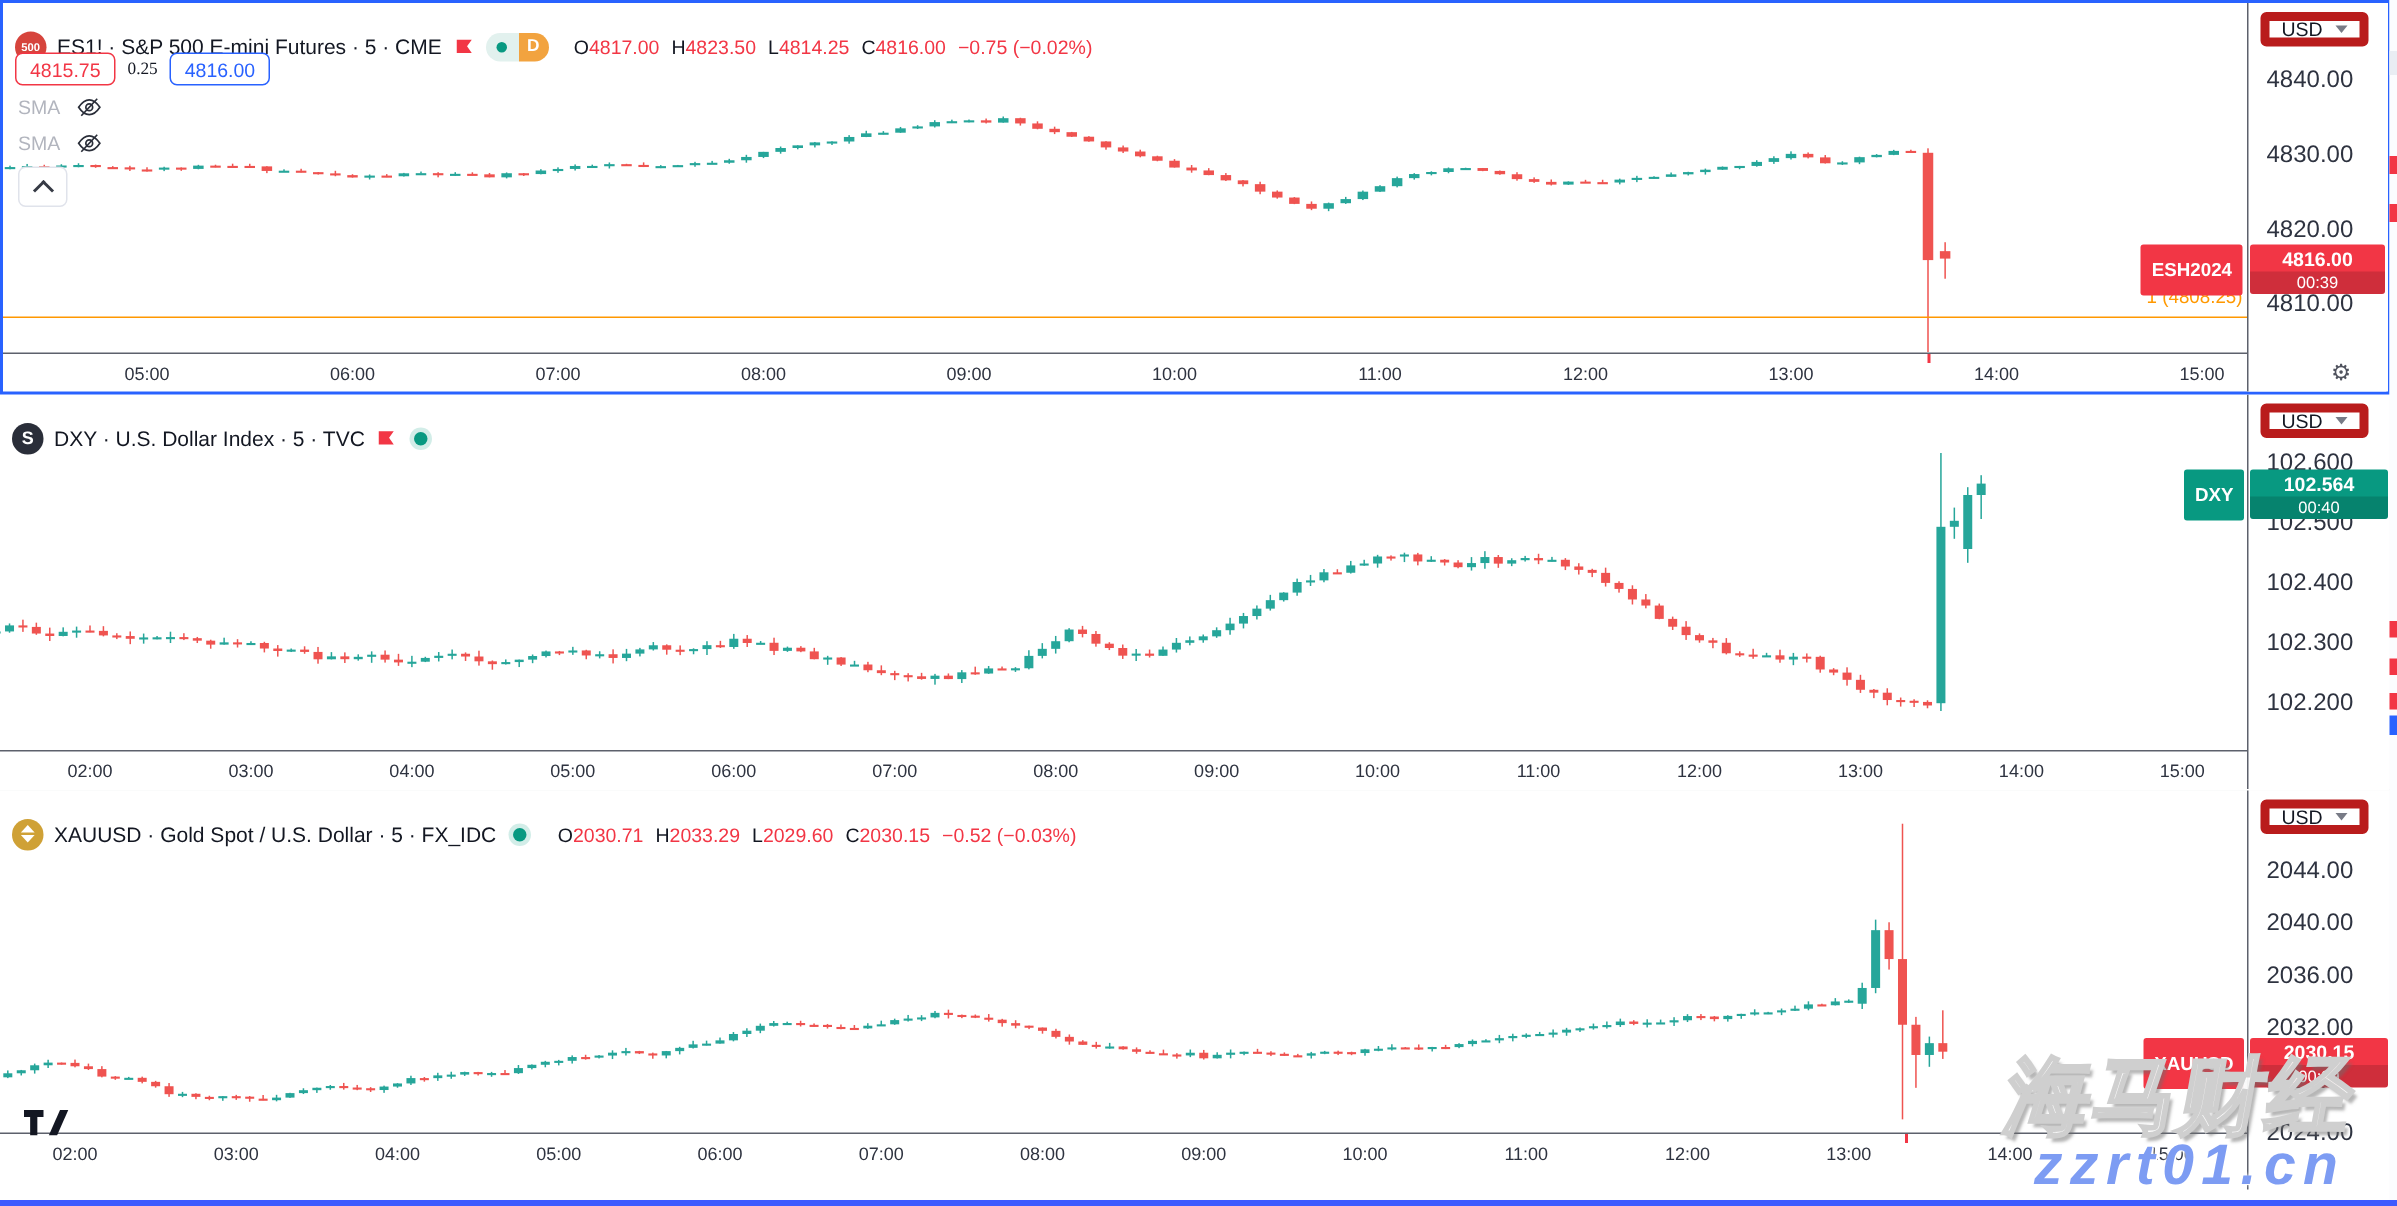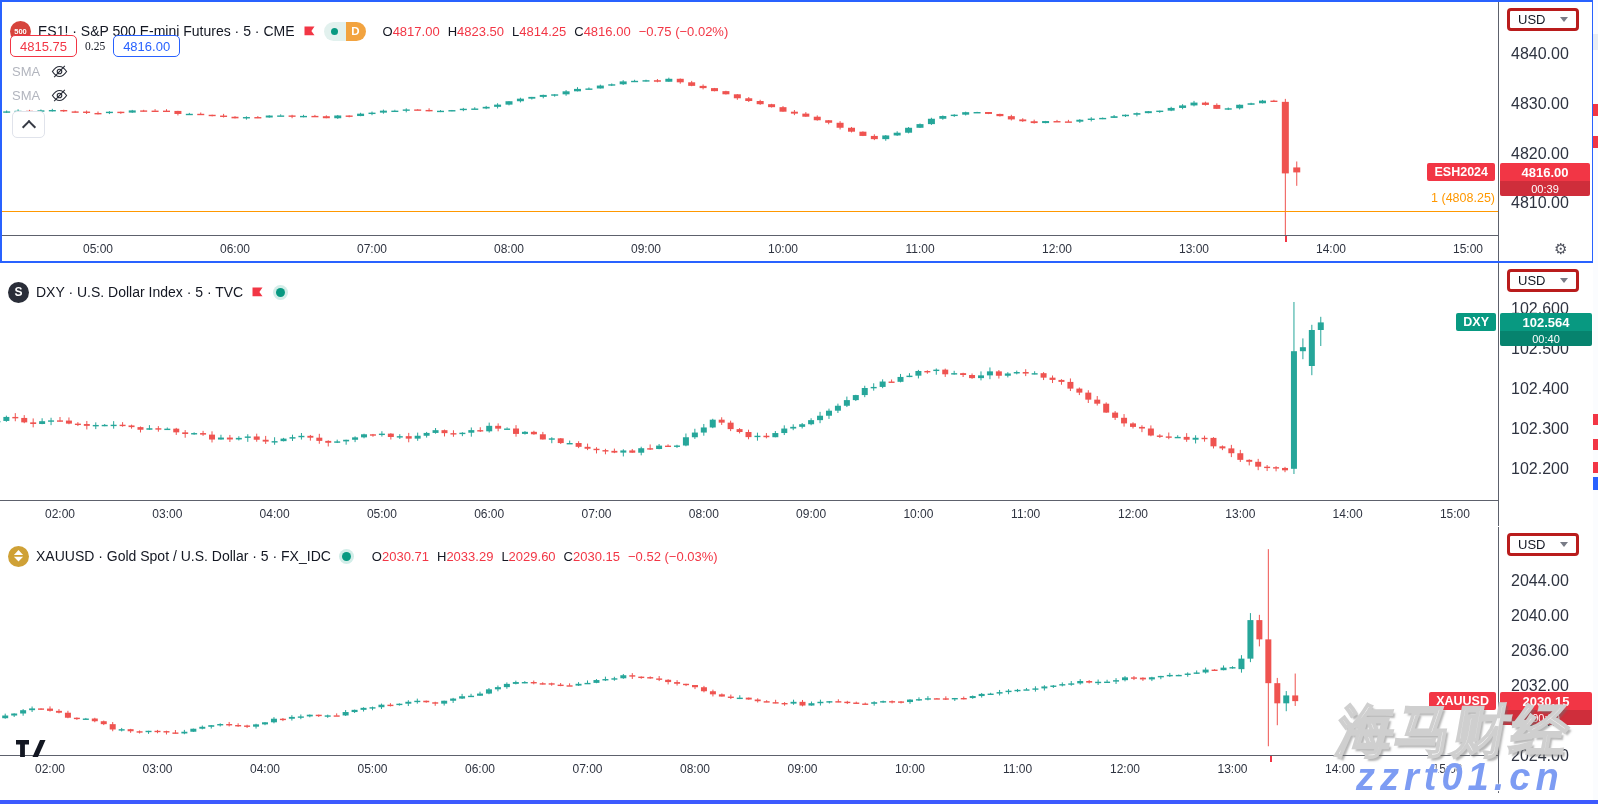--- a/index.html
+++ b/index.html
@@ -47,34 +47,34 @@
                 z-index:10;cursor:pointer;}
   .chev-up{width:8px;height:8px;border-left:2px solid #363a45;border-top:2px solid #363a45;
            transform:rotate(45deg);margin-top:4px;}
   
   .time-axis{position:absolute;left:0;width:100%;border-top:1px solid #5d616c;background:#fff;z-index:4;}
   .t-label{position:absolute;top:6px;width:50px;text-align:center;font-size:12px;color:#2e3340;}
   .axis-mark{position:absolute;top:0;width:2px;height:6px;background:#f23645;}
   .gear{position:absolute;font-size:15px;color:#50535e;z-index:12;cursor:pointer;line-height:1;}
   
   .price-scale{position:absolute;top:0;bottom:0;border-left:1px solid #5d616c;background:#fff;z-index:5;}
-  .usd-select{position:absolute;top:6px;left:8px;width:72px;height:23px;border:3px solid #b91c1c;
+  .usd-select{position:absolute;top:6px;left:8px;width:72px;height:23px;border:6px solid #b91c1c;
               border-radius:4px;display:flex;align-items:center;justify-content:space-between;
               padding:0 8px;font-size:13px;color:#131722;background:#fff;cursor:pointer;box-sizing:border-box;}
   .caret{width:0;height:0;border-left:4px solid transparent;border-right:4px solid transparent;
          border-top:5px solid #787b86;}
   .p-label{position:absolute;left:12px;font-size:16px;color:#2e3340;z-index:1;}
   .price-badge{position:absolute;left:1px;right:2px;border-radius:2px;color:#fff;z-index:6;overflow:hidden;}
   .price-badge .pb-price{height:18px;font-size:13px;font-weight:bold;display:flex;align-items:center;
                          justify-content:center;}
   .price-badge .pb-count{height:15px;font-size:11px;display:flex;align-items:center;justify-content:center;
                          background:rgba(0,0,0,.14);}
   .price-badge.down{background:#f23645;}
   .price-badge.up{background:#089981;}
-  .sym-badge{position:absolute;height:18px;padding:0 7px;border-radius:2px;color:#fff;font-size:12.5px;
+  .sym-badge{position:absolute;height:34px;padding:0 7px;border-radius:2px;color:#fff;font-size:12.5px;
              font-weight:bold;display:flex;align-items:center;z-index:6;}
   .sym-badge.down{background:#f23645;}
   .sym-badge.up{background:#089981;}
   
   .level-line{position:absolute;left:0;height:0;border-top:1px solid #ff9800;z-index:2;}
   .level-label{position:absolute;font-size:12.5px;color:#ff9800;z-index:2;text-align:right;}
   
   .wm-title{position:absolute;left:1338px;top:694px;z-index:40;font-size:56px;font-weight:bold;
             letter-spacing:2px;color:rgba(255,255,255,.92);-webkit-text-stroke:2px #cfcfcf;
             text-shadow:3px 3px 2px rgba(110,110,110,.5);transform:skewX(-10deg);white-space:nowrap;}

